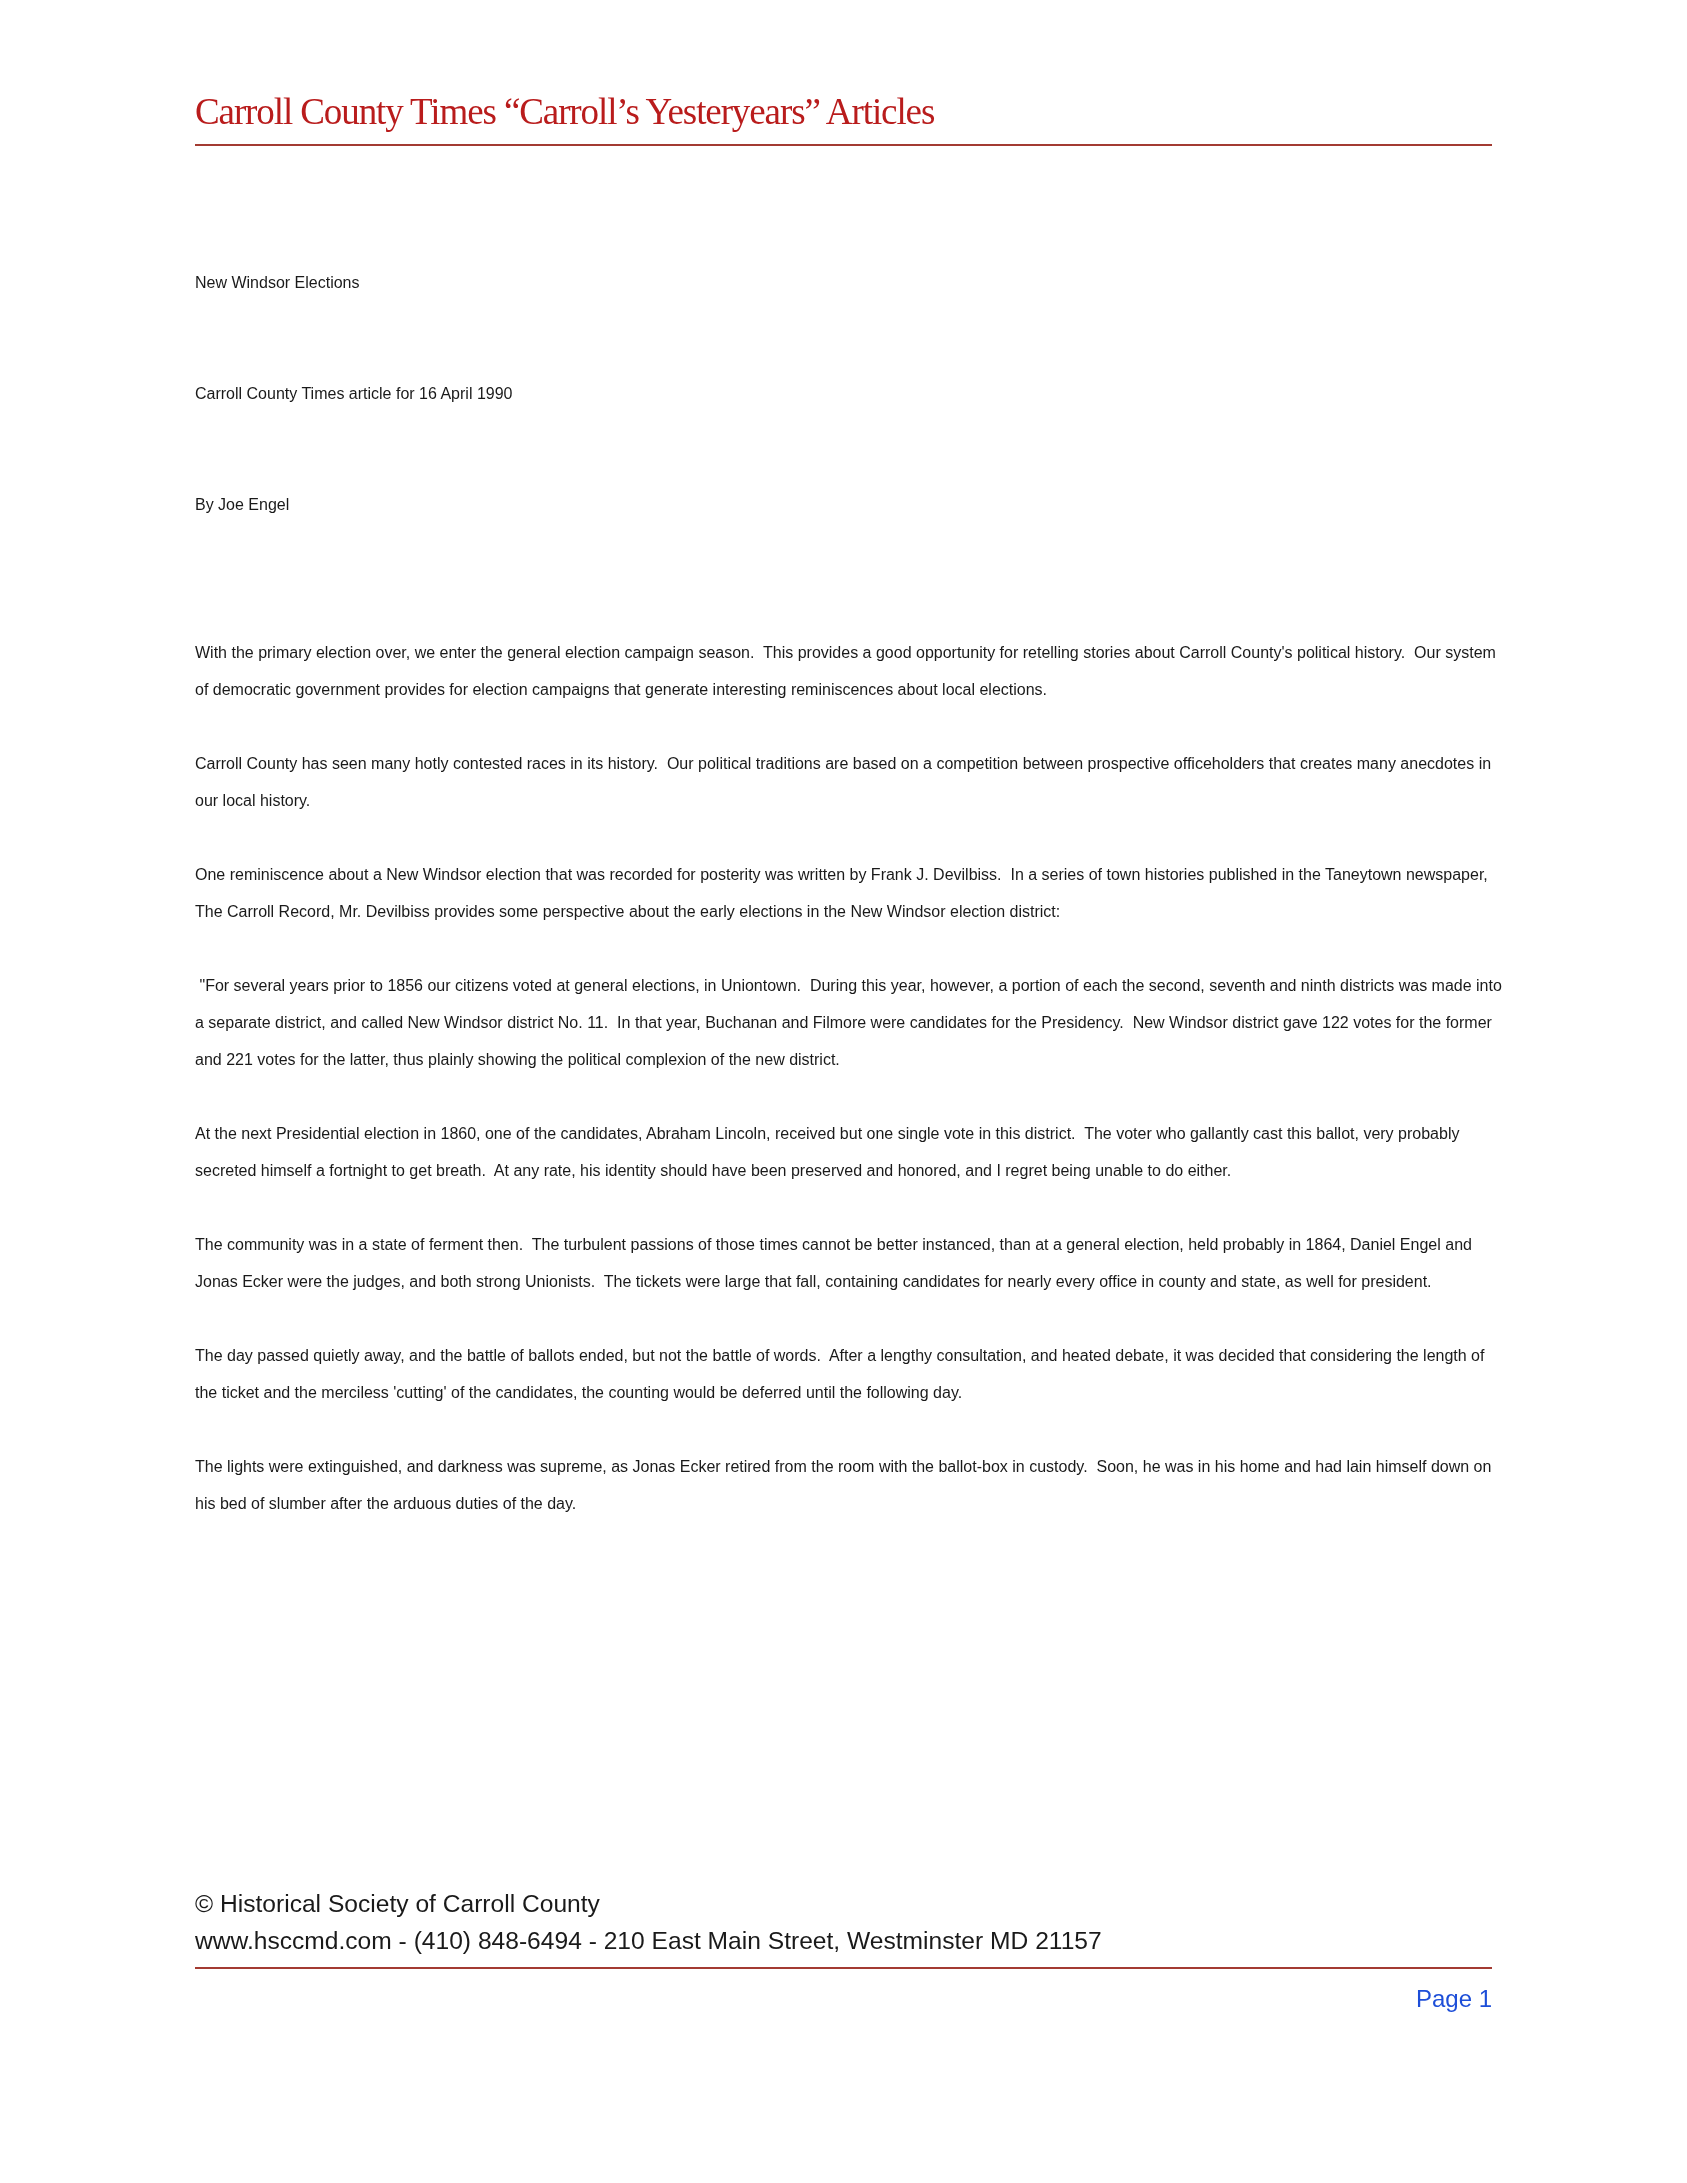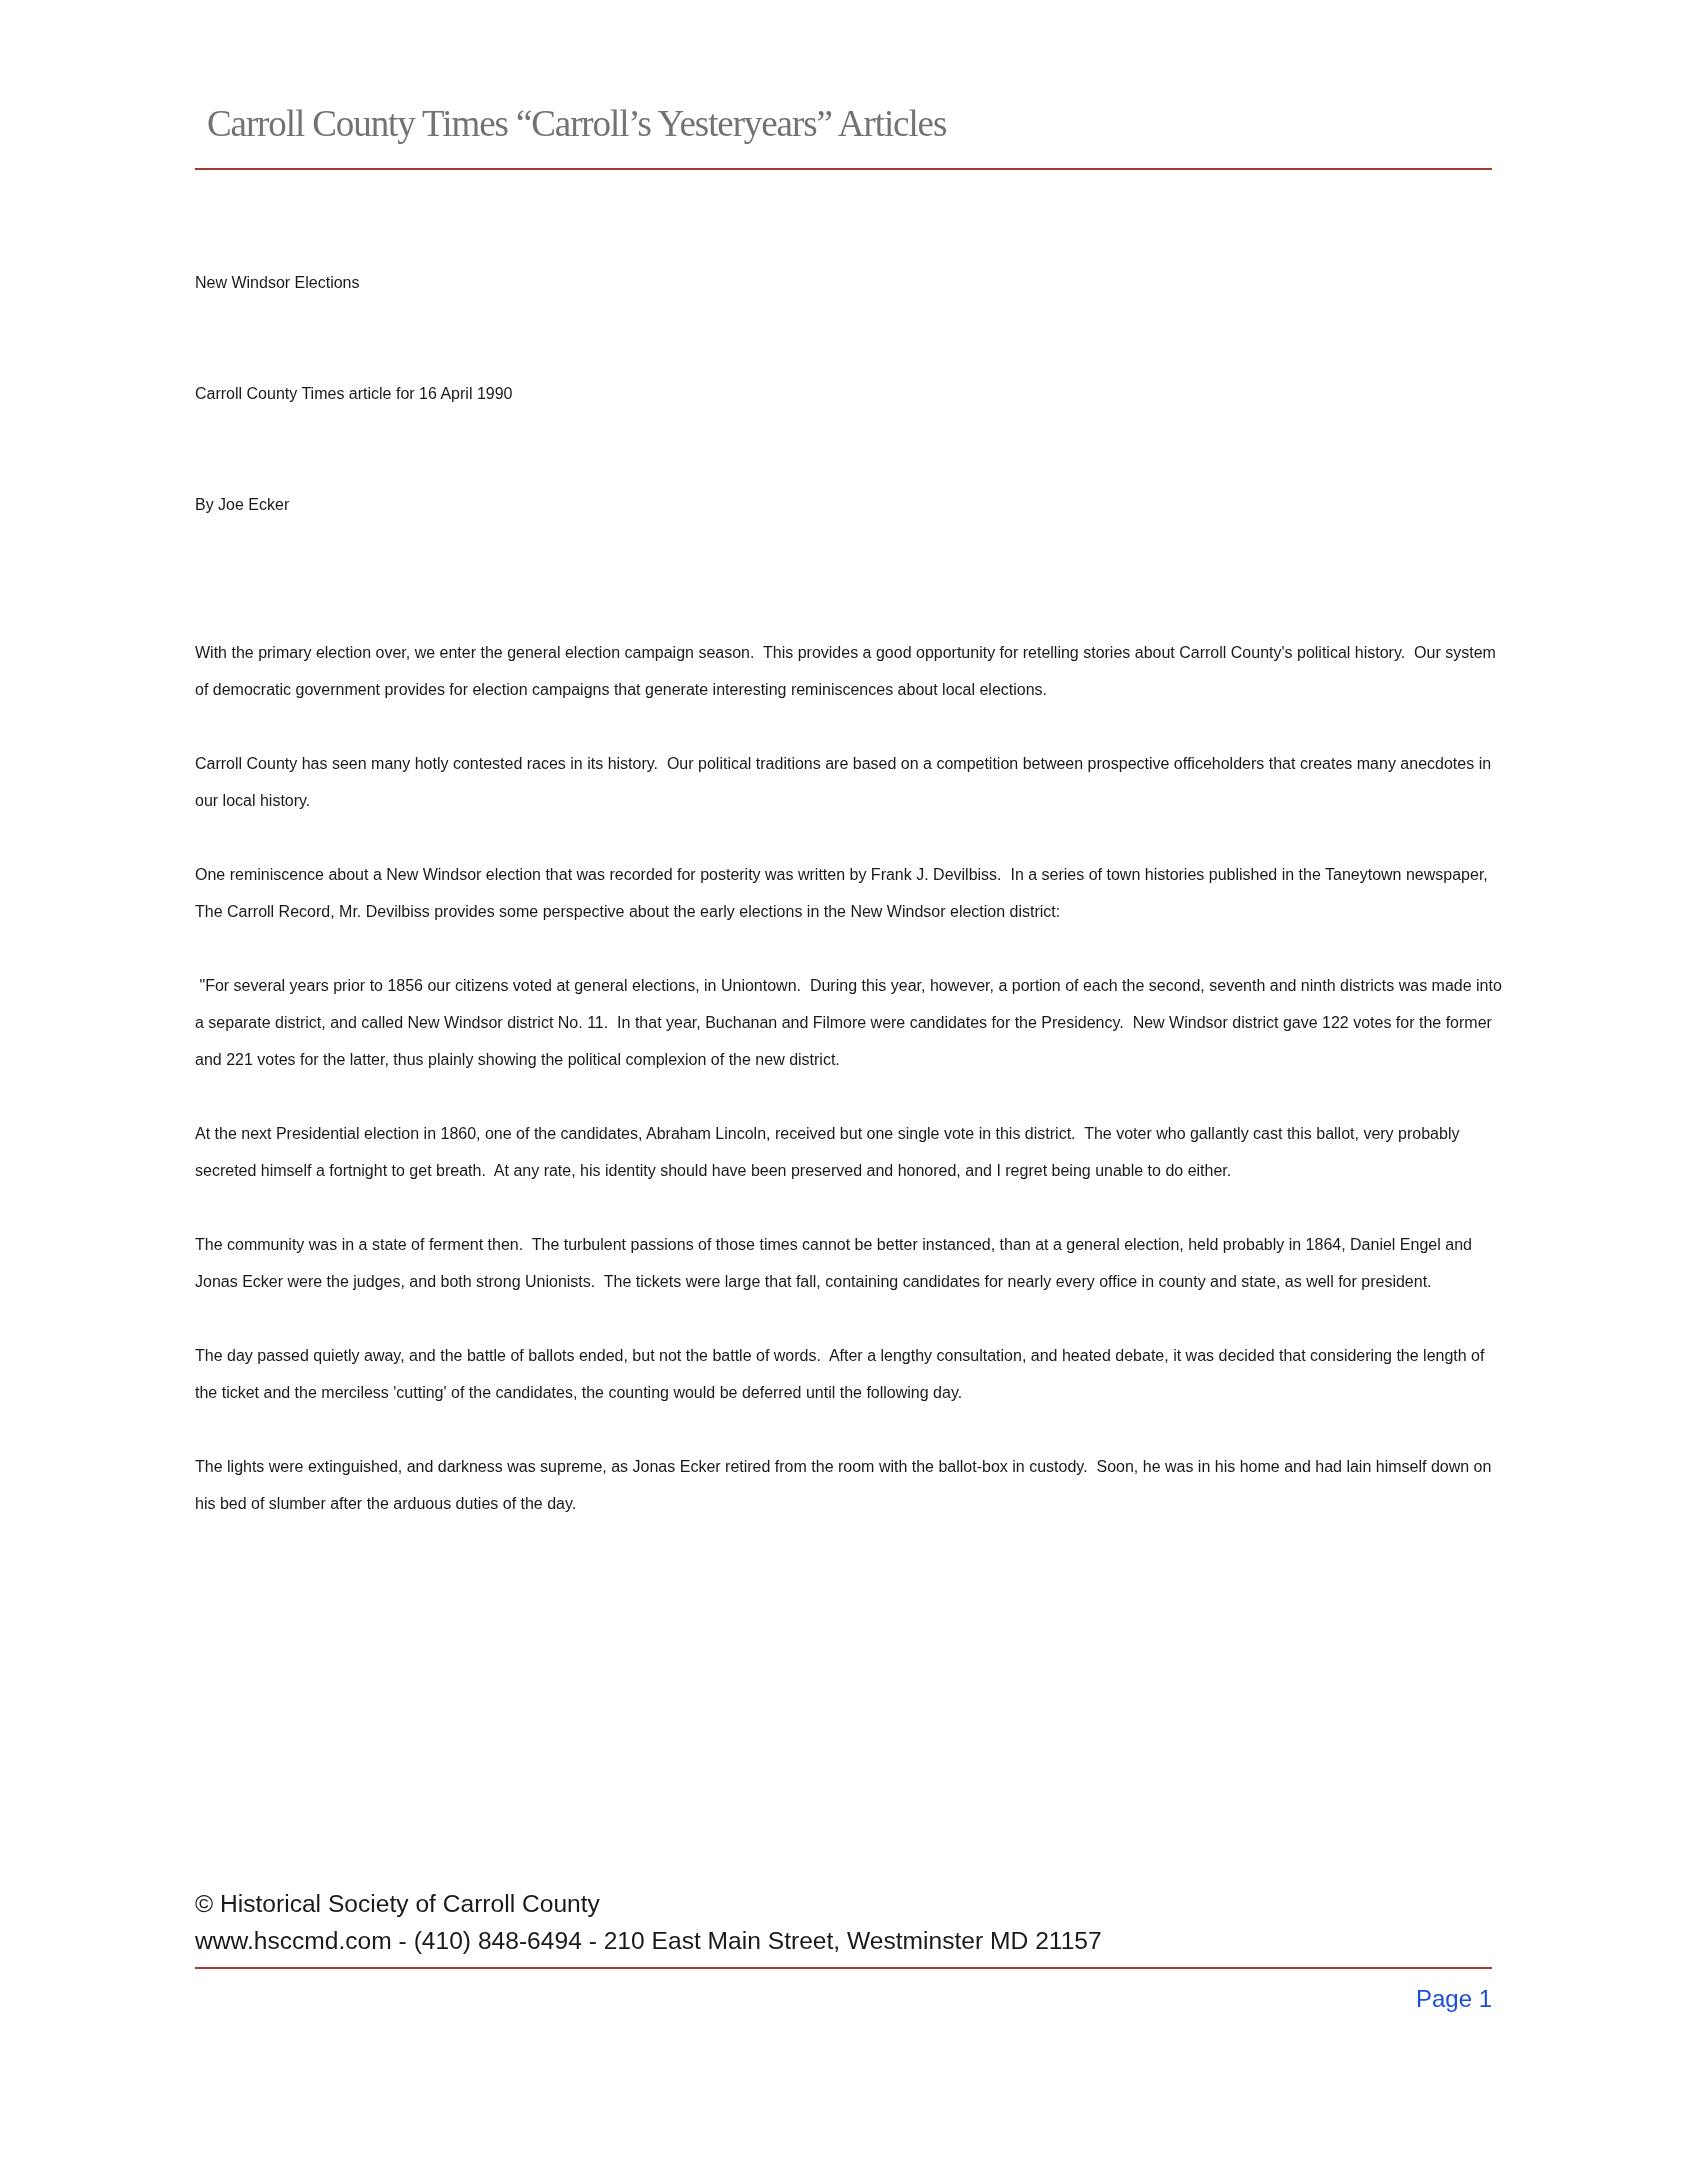--- a/index.html
+++ b/index.html
@@ -14,27 +14,27 @@
   }
   .doc-header {
     position: absolute;
     left: 195px;
     right: 195px;
     top: 90px;
     border-bottom: 2.1px solid #a33b32;
     padding-bottom: 9.8px;
   }
   .doc-title {
-    margin: 12px;
+    margin: 0;
     font-family: "Liberation Serif", serif;
     font-weight: 400;
     font-size: 37px;
     line-height: 44px;
     letter-spacing: -1.1px;
-    color: #737373;
+    color: #b91c1c;
   }
   .doc-body {
     position: absolute;
     left: 195px;
     top: 190px;
     width: 1314px;
     font-size: 16px;
     line-height: 37px;
   }
   .doc-body p, .meta {
@@ -67,21 +67,21 @@
 <div class="page">
 
   <header class="doc-header">
     <h1 class="doc-title">Carroll County Times “Carroll’s Yesteryears” Articles</h1>
   </header>
 
   <main class="doc-body">
     <div class="meta">
       <div>New Windsor Elections</div>
       <div>Carroll County Times article for 16 April 1990</div>
-      <div>By Joe Ecker</div>
+      <div>By Joe Engel</div>
     </div>
 
     <p>With the primary election over, we enter the general election campaign season.  This provides a good opportunity for retelling stories about Carroll County's political history.  Our system of democratic government provides for election campaigns that generate interesting reminiscences about local elections.</p>
     <p>Carroll County has seen many hotly contested races in its history.  Our political traditions are based on a competition between prospective officeholders that creates many anecdotes in our local history.</p>
     <p>One reminiscence about a New Windsor election that was recorded for posterity was written by Frank J. Devilbiss.  In a series of town histories published in the Taneytown newspaper, The Carroll Record, Mr. Devilbiss provides some perspective about the early elections in the New Windsor election district:</p>
     <p> "For several years prior to 1856 our citizens voted at general elections, in Uniontown.  During this year, however, a portion of each the second, seventh and ninth districts was made into a separate district, and called New Windsor district No. 11.  In that year, Buchanan and Filmore were candidates for the Presidency.  New Windsor district gave 122 votes for the former and 221 votes for the latter, thus plainly showing the political complexion of the new district.</p>
     <p>At the next Presidential election in 1860, one of the candidates, Abraham Lincoln, received but one single vote in this district.  The voter who gallantly cast this ballot, very probably secreted himself a fortnight to get breath.  At any rate, his identity should have been preserved and honored, and I regret being unable to do either.</p>
     <p>The community was in a state of ferment then.  The turbulent passions of those times cannot be better instanced, than at a general election, held probably in 1864, Daniel Engel and Jonas Ecker were the judges, and both strong Unionists.  The tickets were large that fall, containing candidates for nearly every office in county and state, as well for president.</p>
     <p>The day passed quietly away, and the battle of ballots ended, but not the battle of words.  After a lengthy consultation, and heated debate, it was decided that considering the length of the ticket and the merciless 'cutting' of the candidates, the counting would be deferred until the following day.</p>
     <p>The lights were extinguished, and darkness was supreme, as Jonas Ecker retired from the room with the ballot-box in custody.  Soon, he was in his home and had lain himself down on his bed of slumber after the arduous duties of the day.</p>

